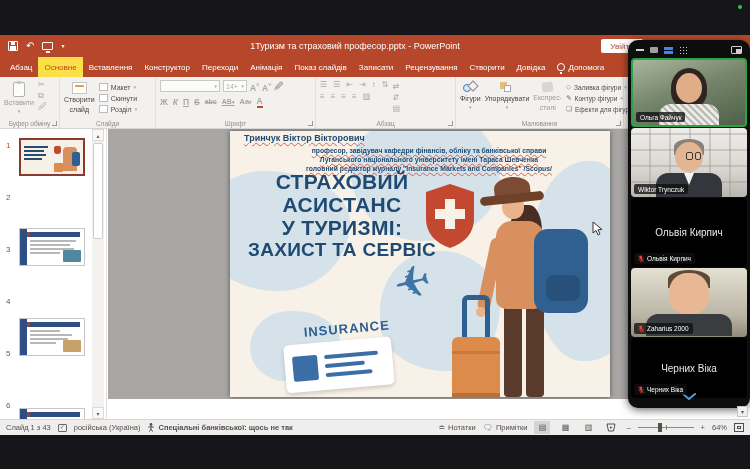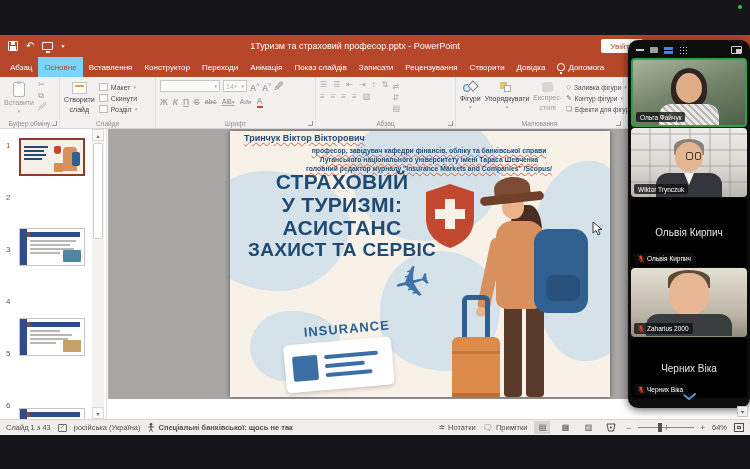--- a/index.html
+++ b/index.html
@@ -17,21 +17,21 @@
   .save-ic:before{content:"";position:absolute;left:2px;top:0;width:4px;height:3px;background:#fff;}
   .save-ic:after{content:"";position:absolute;left:1px;bottom:0;width:6px;height:4px;background:#fff;}
   .mon-ic{width:11px;height:8px;border:1px solid #fff;border-radius:1px;position:relative;}
   .mon-ic:after{content:"";position:absolute;left:3px;top:8px;width:4px;height:2px;background:#fff;}
   .title-text{position:absolute;left:120px;right:160px;top:6px;text-align:center;font-size:9px;white-space:nowrap;overflow:hidden;}
   .signin{position:absolute;left:601px;top:4px;width:42px;height:14px;background:#fff;color:#b7472a;
           font-size:8px;border-radius:2px;display:flex;align-items:center;justify-content:center;overflow:hidden;white-space:nowrap;}
 
   .tabsrow{position:absolute;left:0;top:22px;width:100%;height:20px;background:#b7472a;display:flex;align-items:stretch;padding-left:4px;}
   .tab{font-size:8px;color:#fff;padding:0 6px;display:flex;align-items:center;gap:3px;white-space:nowrap;}
-  .tab.active{background:#7dd3fc;color:#b7472a;}
+  .tab.active{background:#fde047;color:#b7472a;}
   .bulb{width:8px;height:8px;border:1px solid #fff;border-radius:50% 50% 40% 40%;position:relative;}
   .bulb:after{content:"";position:absolute;left:2px;top:8px;width:2px;height:2px;background:#fff;}
 
   .ribbon{position:absolute;left:0;top:42px;width:100%;height:52px;background:#f3f1f0;border-bottom:1px solid #d8d6d4;display:flex;}
   .rgroup{position:relative;border-right:1px solid #e2e0de;padding:3px 4px 10px;display:flex;gap:4px;align-items:flex-start;flex-shrink:0;}
   .glabel{position:absolute;bottom:1px;left:0;right:0;text-align:center;font-size:6.5px;color:#908e8c;white-space:nowrap;}
   .launcher{position:absolute;right:2px;bottom:2px;width:5px;height:5px;border-right:1px solid #9a9896;border-bottom:1px solid #9a9896;}
   .bigbtn{display:flex;flex-direction:column;align-items:center;font-size:7px;color:#9c9a98;text-align:center;line-height:1.1;gap:2px;padding-top:2px;}
   .bigbtn.en{color:#474543;}
   .clip-ic{width:12px;height:15px;border:1px solid #b3b1af;border-radius:2px;background:#fdfdfc;position:relative;}
@@ -456,22 +456,22 @@
 
         <div class="author">Тринчук Віктор Вікторович</div>
         <div class="creds">
           <div>професор, завідувач  кафедри фінансів, обліку та банківської справи</div>
           <div>Луганського національного університету імені Тараса Шевченка</div>
           <div>головний редактор журналу "Insurance Markets and Companies" /Scopus/</div>
         </div>
 
         <div class="stitle">
           <div class="ln">СТРАХОВИЙ</div>
+          <div class="ln">АСИСТАНС</div>
           <div class="ln">У ТУРИЗМІ:</div>
-          <div class="ln">АСИСТАНС</div>
           <div class="ln small">ЗАХИСТ ТА СЕРВІС</div>
         </div>
 
         <div class="shield">
           <svg width="54" height="66" viewBox="0 0 54 66">
             <path d="M27 1 L51 9 V35 C51 51 41 60 27 65 C13 60 3 51 3 35 V9 Z" fill="#c2492f"></path>
             <rect x="22" y="16" width="10" height="30" fill="#f8f1e7"></rect>
             <rect x="12" y="26" width="30" height="10" fill="#f8f1e7"></rect>
           </svg>
         </div>

